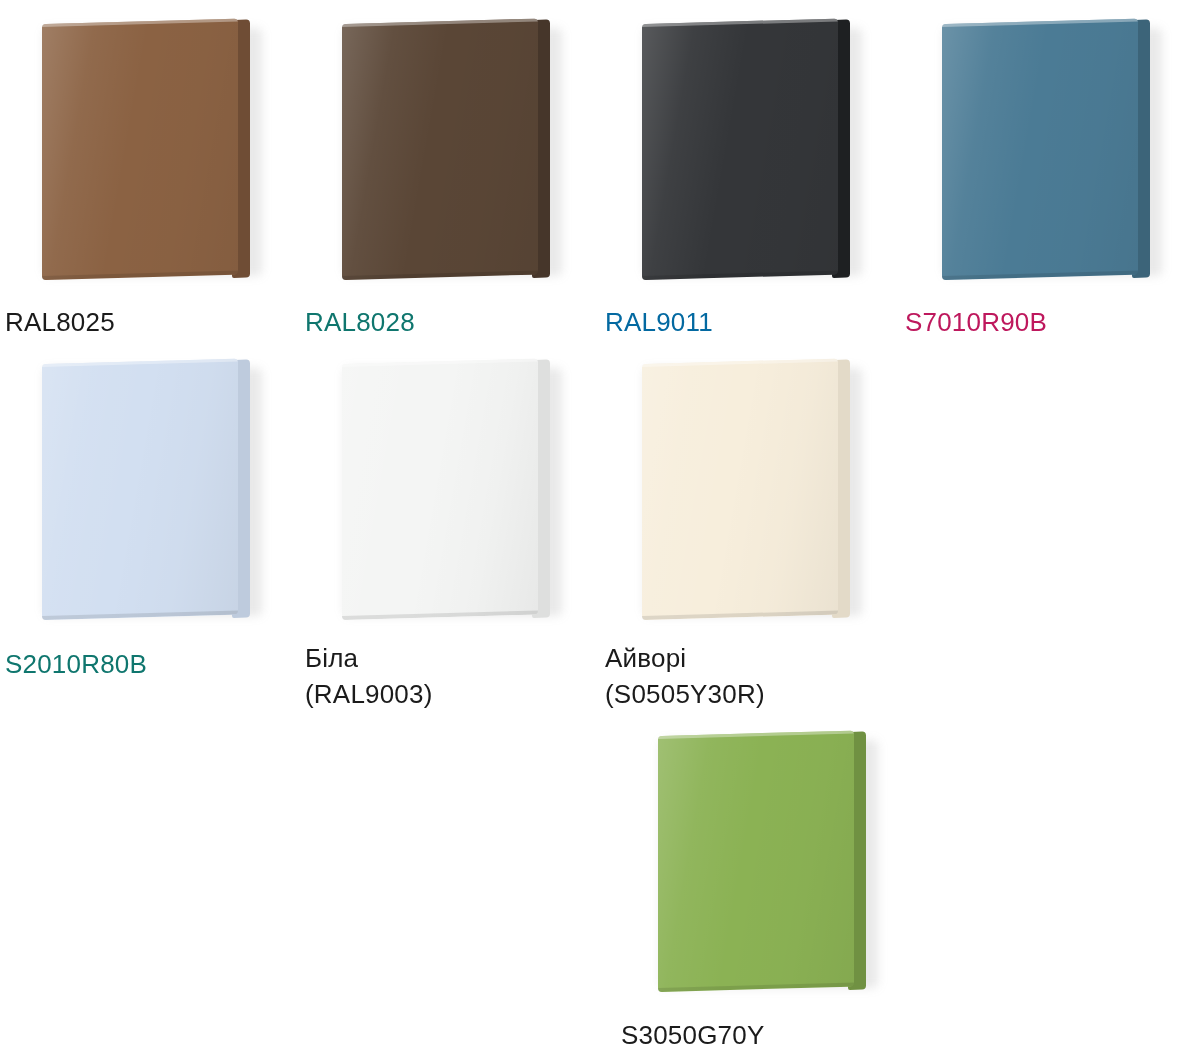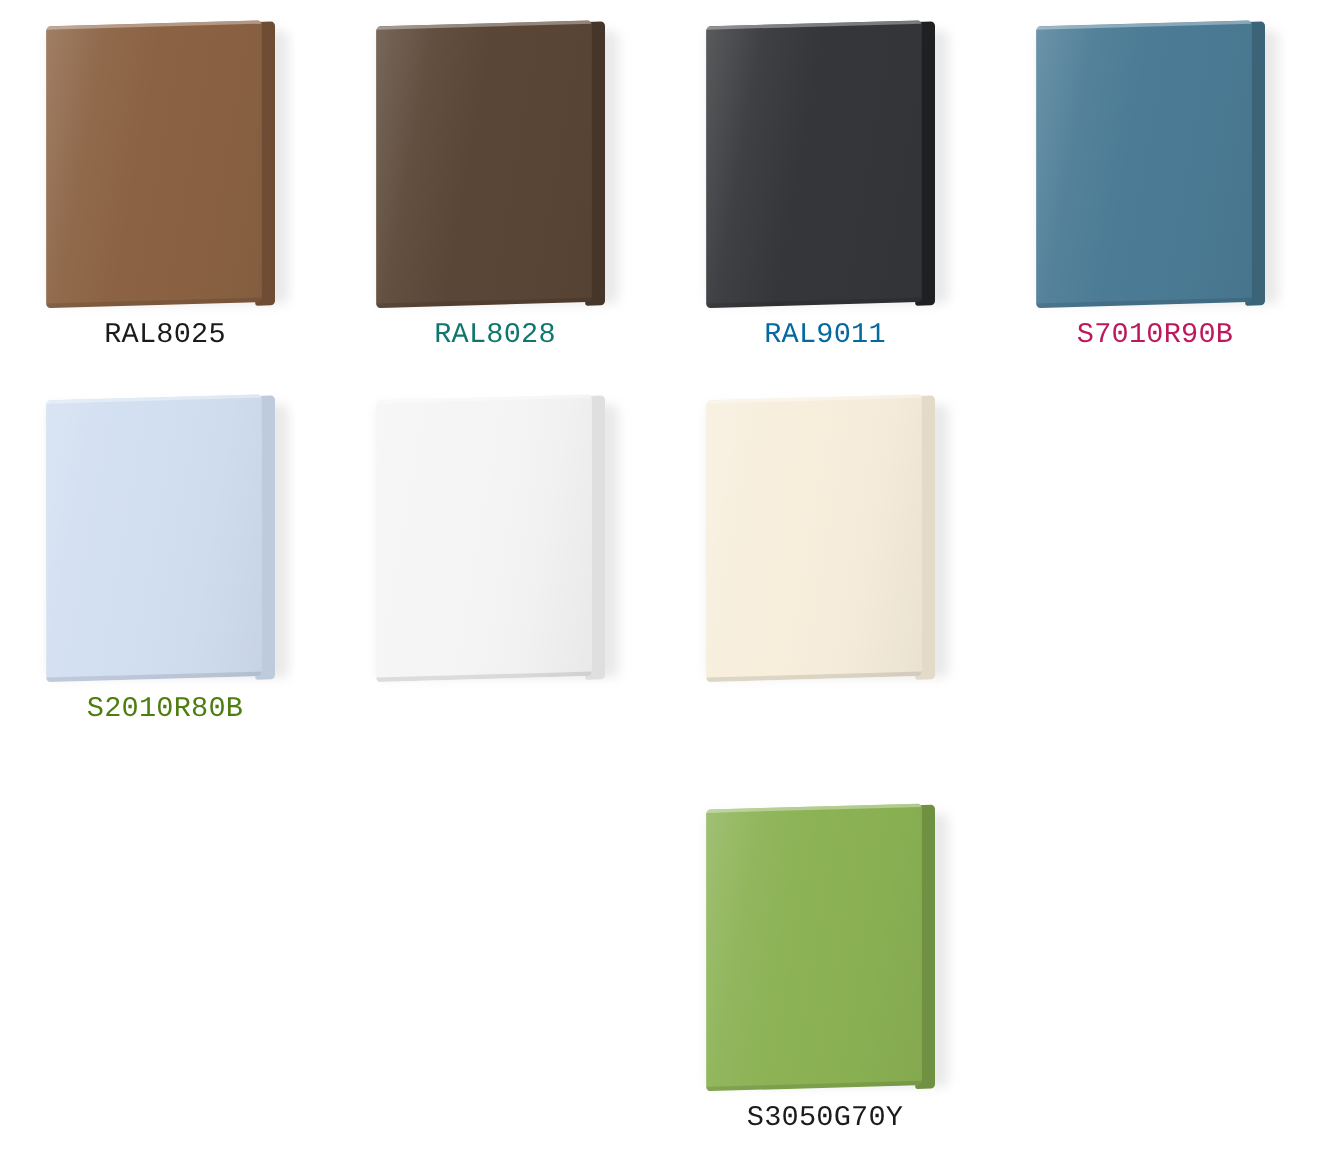--- a/index.html
+++ b/index.html
@@ -22,21 +22,21 @@
   }
 
   .swatch-row {
     display: flex;
     width: 1200px;
     box-sizing: border-box;
   }
 
   .swatch-row.row-1 { height: 340px; }
   .swatch-row.row-2 { height: 372px; }
-  .swatch-row.row-3 { height: 341px; }
+  .swatch-row.row-3 { height: 341px; padding-left: 16px; }
 
   .swatch-cell {
     flex: 0 0 300px;
     width: 300px;
     box-sizing: border-box;
     display: flex;
     flex-direction: column;
     align-items: center;
   }
 
@@ -111,29 +111,27 @@
 
   .panel-face .bottom-shade {
     position: absolute;
     left: 0; right: 0; bottom: 0;
     height: 4px;
     background: rgba(0,0,0,0.10);
   }
 
   
   .swatch-label {
-    margin-top: 4px;
+    margin-top: 24px;
     width: 290px;
-    text-align: center;
     font-size: 26px;
     line-height: 36px;
     color: #1b1b1b;
     letter-spacing: 0.2px;
     white-space: pre-line;
-    font-family: Liberation Mono, monospace;
   }
 </style>
 </head>
 <body style="background-color: rgb(255, 255, 255);">
 
 <div class="palette-grid">
 
   <div class="swatch-row row-1">
 
     <div class="swatch-cell">
@@ -195,46 +193,50 @@
     <div class="swatch-cell">
       <div class="panel-wrap">
         <div class="panel-shadow"></div>
         <div class="panel-side" style="background-color: rgb(190, 203, 221);"></div>
         <div class="panel-face" style="background-color: rgb(210, 223, 241);">
           <div class="gloss"></div>
           <div class="top-hilite"></div>
           <div class="bottom-shade"></div>
         </div>
       </div>
-      <div class="swatch-label" style="color: #4d7c0f;">S2010R80B</div>
+      <div class="swatch-label" style="color: #0f766e;">S2010R80B</div>
     </div>
 
     <div class="swatch-cell">
       <div class="panel-wrap">
         <div class="panel-shadow"></div>
         <div class="panel-side" style="background-color: rgb(222, 223, 222);"></div>
         <div class="panel-face" style="background-color: rgb(244, 245, 244);">
           <div class="gloss"></div>
           <div class="top-hilite"></div>
           <div class="bottom-shade"></div>
         </div>
       </div>
+      <div class="swatch-label" style="color: rgb(27, 27, 27);">Біла
+(RAL9003)</div>
     </div>
 
 
     <div class="swatch-cell">
       <div class="panel-wrap">
         <div class="panel-shadow"></div>
         <div class="panel-side" style="background-color: rgb(227, 218, 200);"></div>
         <div class="panel-face" style="background-color: rgb(247, 238, 220);">
           <div class="gloss"></div>
           <div class="top-hilite"></div>
           <div class="bottom-shade"></div>
         </div>
       </div>
+      <div class="swatch-label" style="color: rgb(27, 27, 27);">Айворі
+(S0505Y30R)</div>
     </div>
 
   </div>
 
   <div class="swatch-row row-3">
 
     <div class="swatch-cell empty">
       <div class="panel-wrap">
         
         

